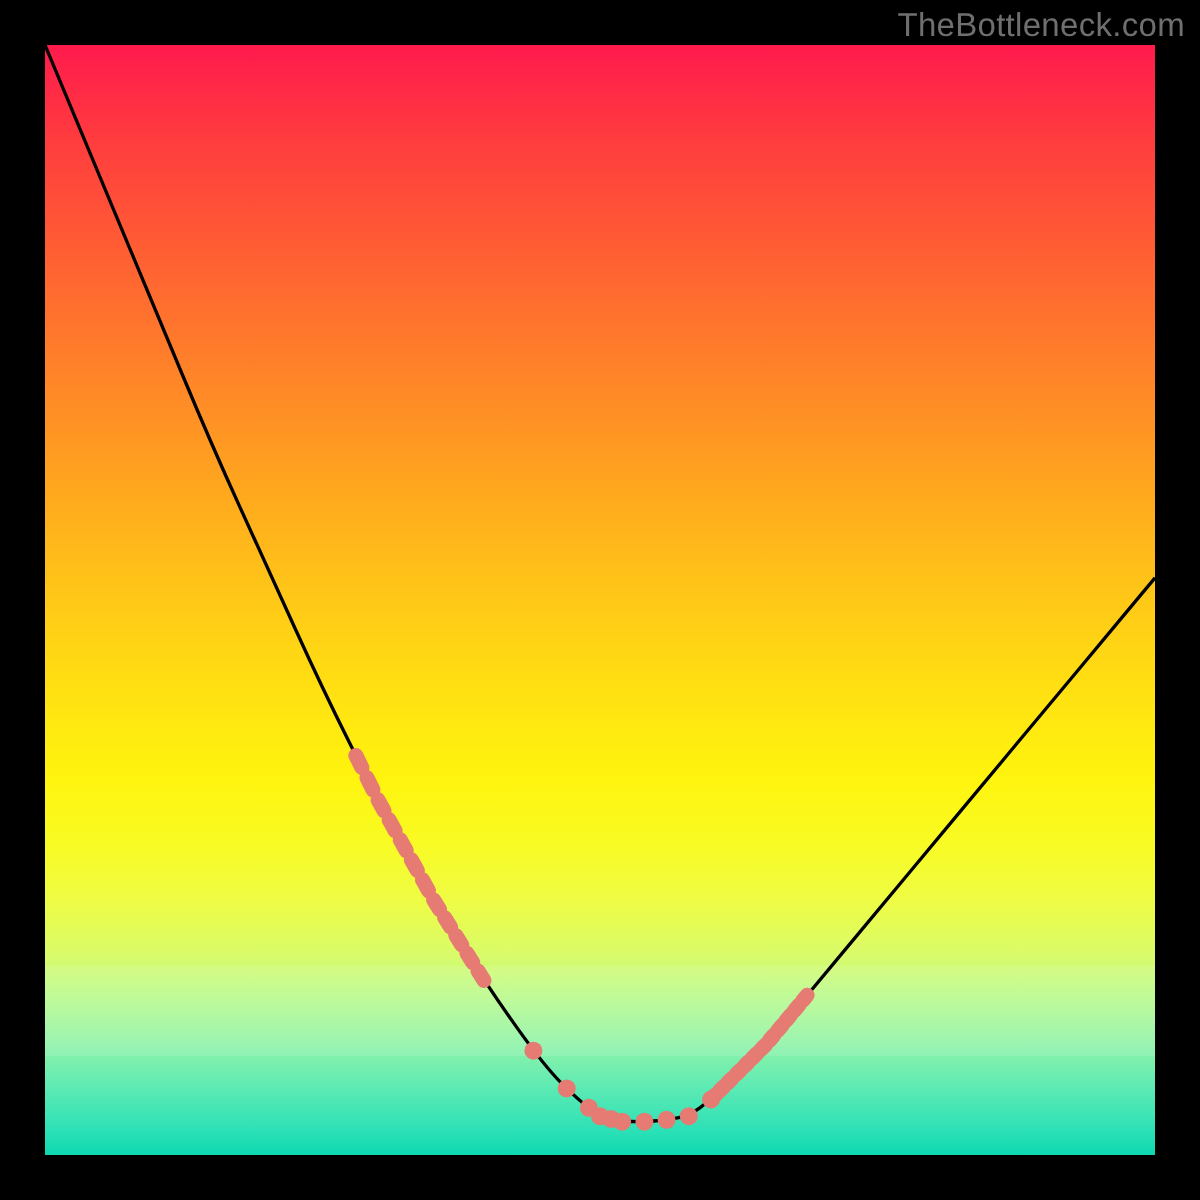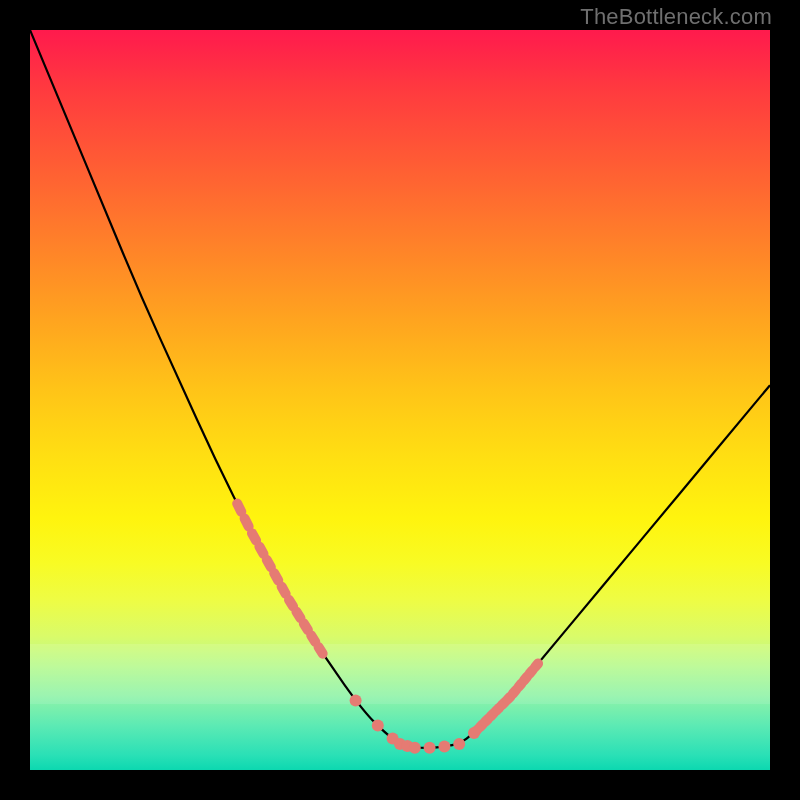--- a/index.html
+++ b/index.html
@@ -13,21 +13,21 @@
   }
   .frame {
     position: relative;
     width: 800px;
     height: 800px;
     background: #000;
   }
   .watermark {
     position: absolute;
     top: 4px;
-    right: 28px;
+    right: 10px;
     color: #6f6f6f;
     font-size: 22px;
     font-weight: 500;
     letter-spacing: 0.2px;
     z-index: 10;
   }
   .plot-area {
     position: absolute;
     left: 30px;
     top: 30px;

